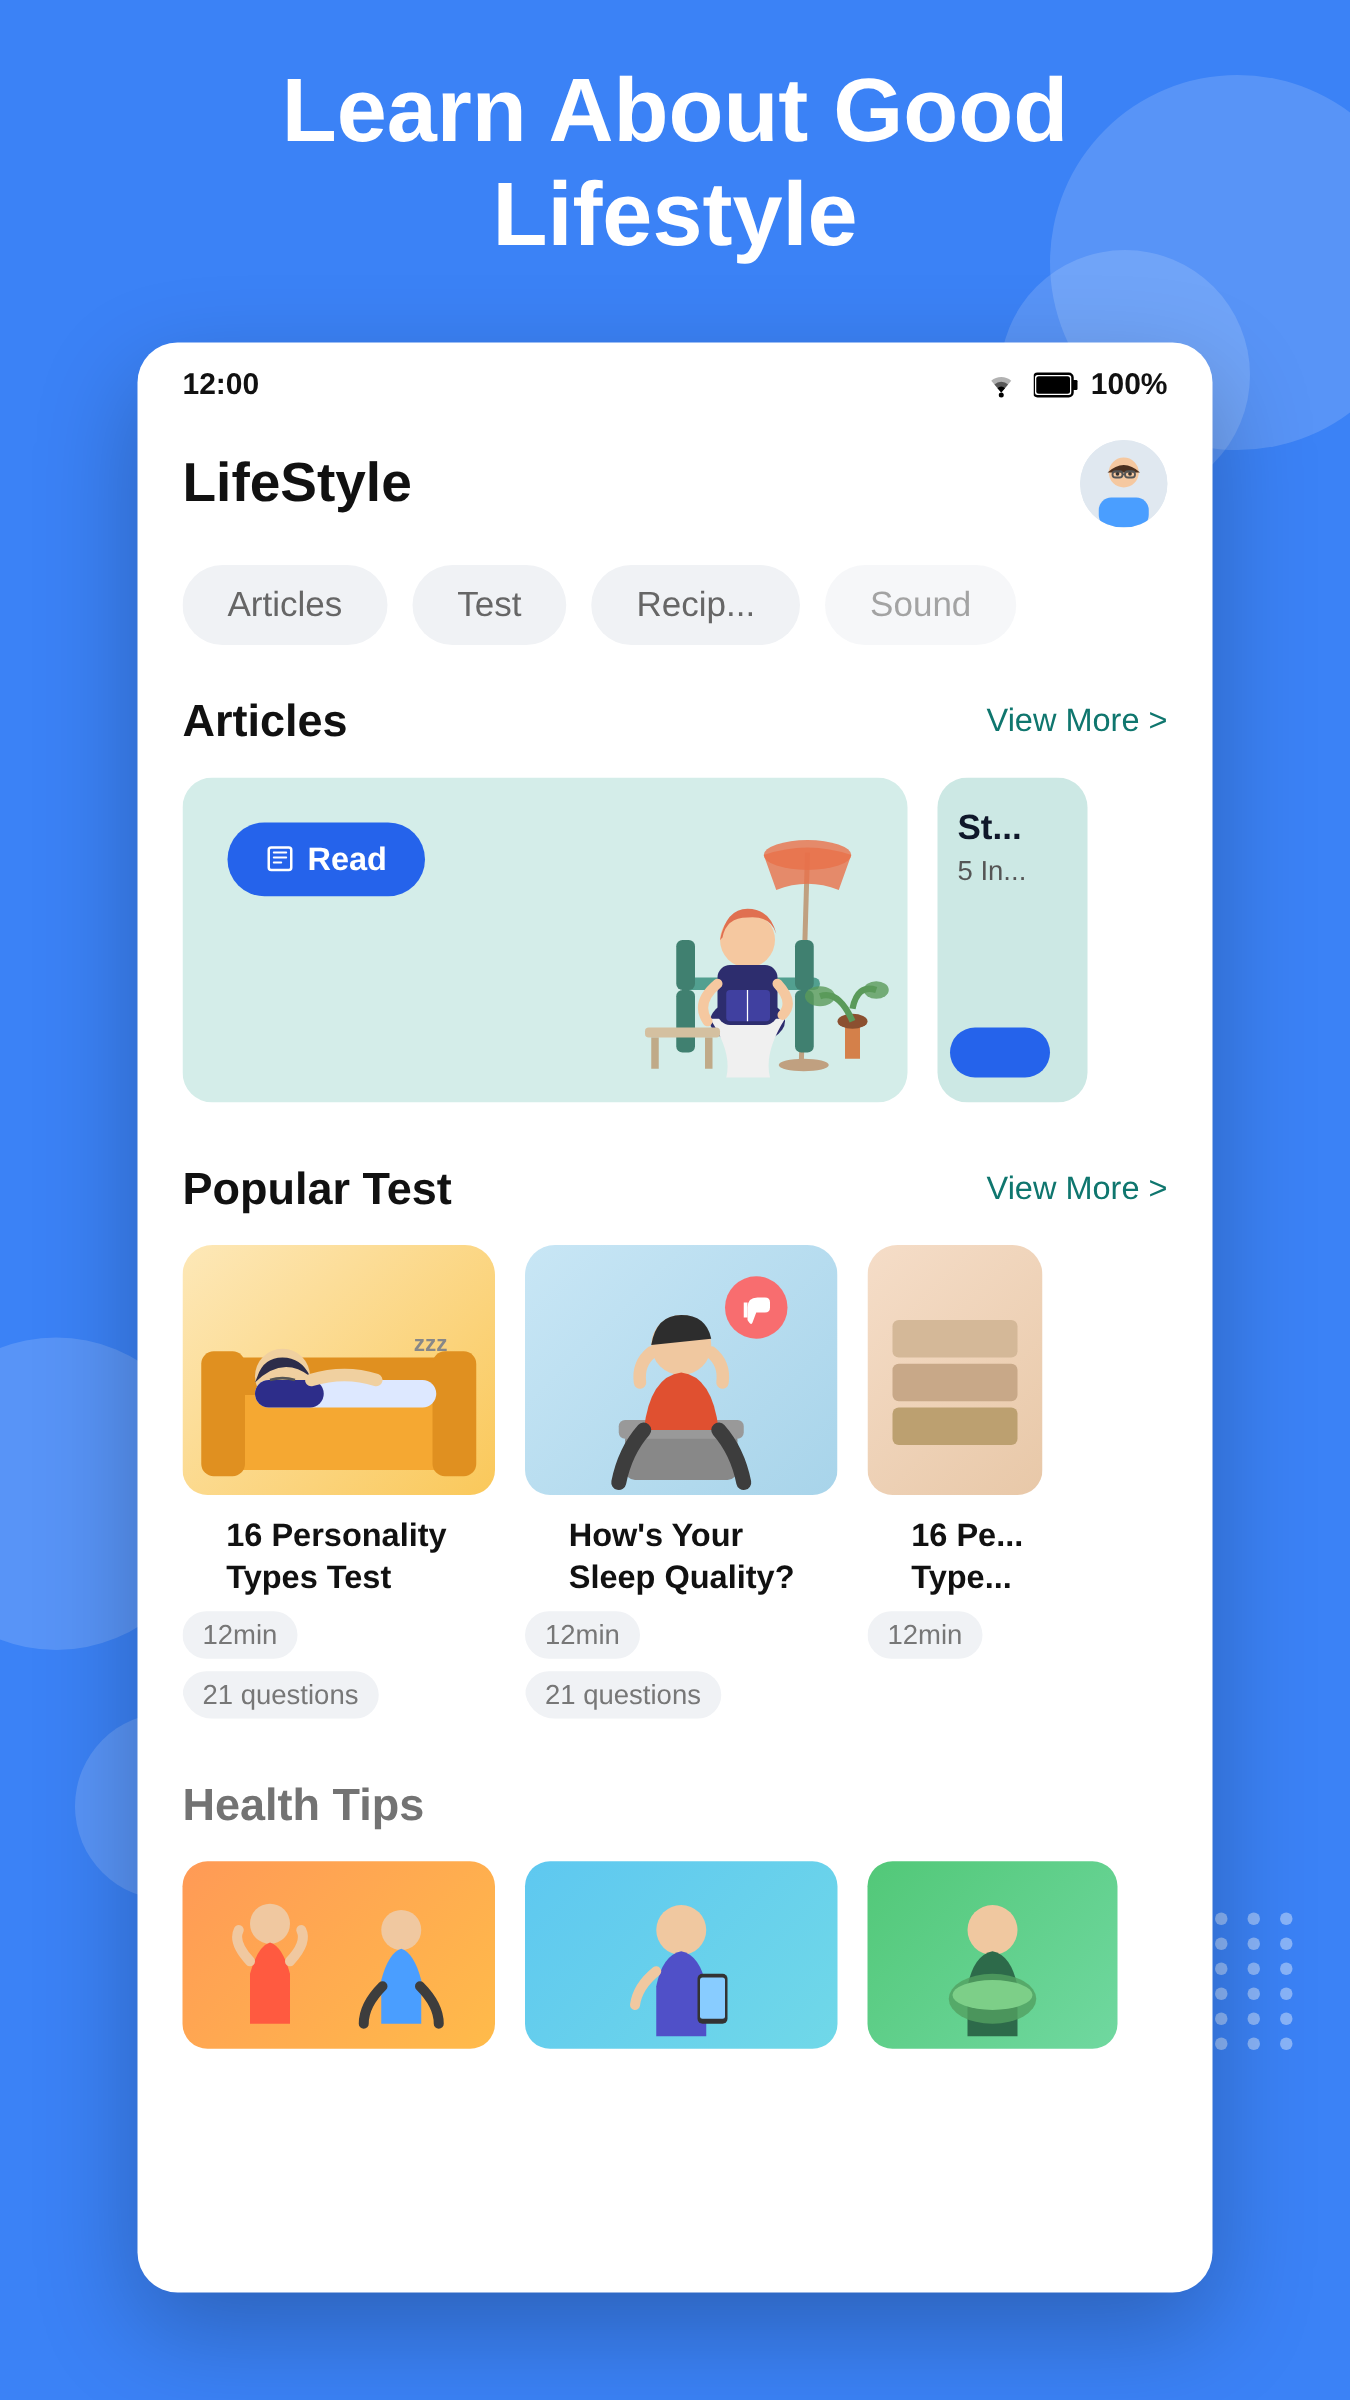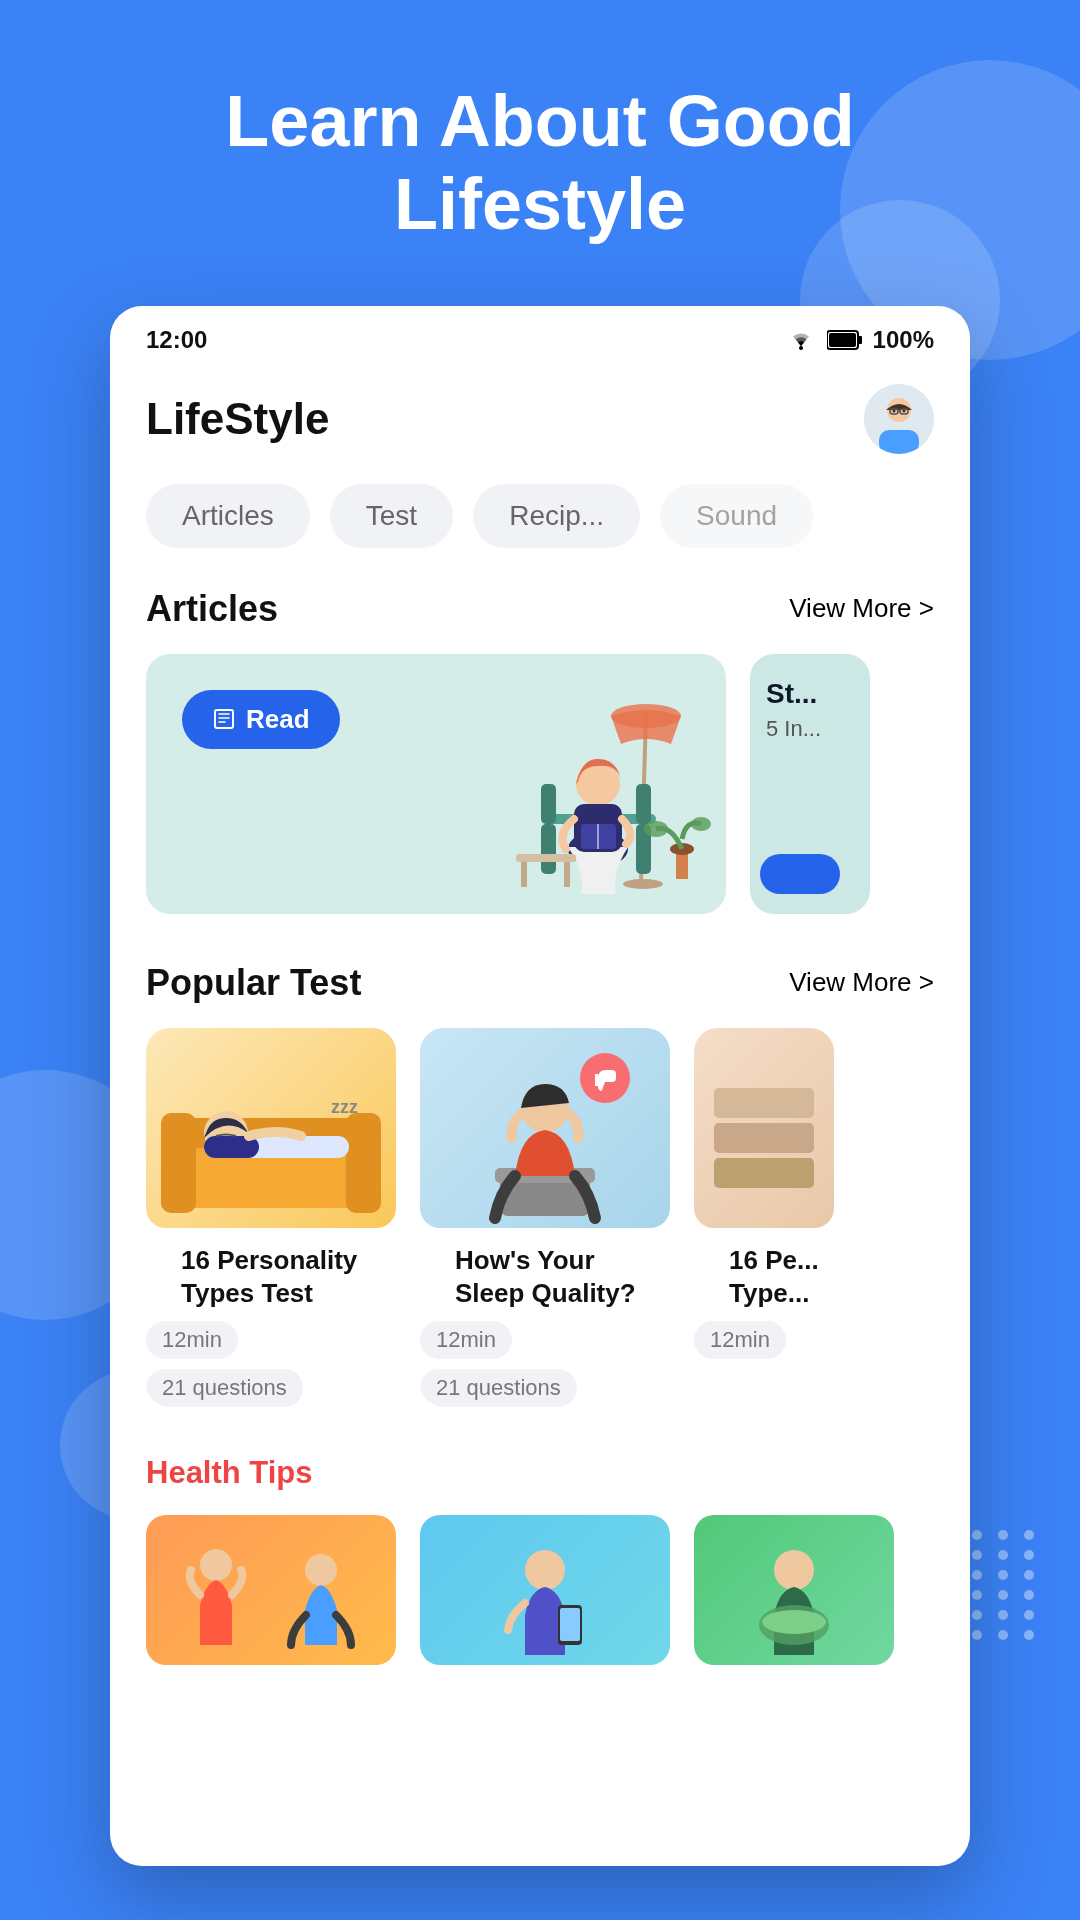--- a/index.html
+++ b/index.html
@@ -40,21 +40,21 @@
       background: rgba(255,255,255,0.4);
     }
 
     
     .header-text {
       text-align: center;
       color: white;
       font-size: 72px;
       font-weight: 800;
       line-height: 1.15;
-      padding: 80px 100px 60px;
+      padding: 48px 100px 60px;
       position: relative;
       z-index: 2;
     }
 
     
     .phone-mockup {
       position: relative;
       z-index: 2;
       margin: 0 auto;
       width: 860px;
@@ -137,21 +137,21 @@
       align-items: center;
       margin-bottom: 24px;
     }
     .section-title {
       font-size: 36px;
       font-weight: 800;
       color: #111;
     }
     .view-more {
       font-size: 26px;
-      color: #000000;
+      color: #0f766e;
       cursor: pointer;
     }
 
     
     .articles-scroll {
       display: flex;
       gap: 24px;
       overflow: hidden;
       margin-bottom: 48px;
     }
@@ -220,23 +220,23 @@
     .tag {
       background: #f0f2f5;
       border-radius: 20px;
       padding: 6px 16px;
       font-size: 22px;
       color: #777;
     }
 
     
     .health-tips-title {
-      font-size: 31px;
+      font-size: 36px;
       font-weight: 800;
-      color: #ef4444;
+      color: #737373;
       margin-bottom: 24px;
     }
     .tips-row {
       display: flex;
       gap: 24px;
     }
   </style>
 </head>
 <body>
 

